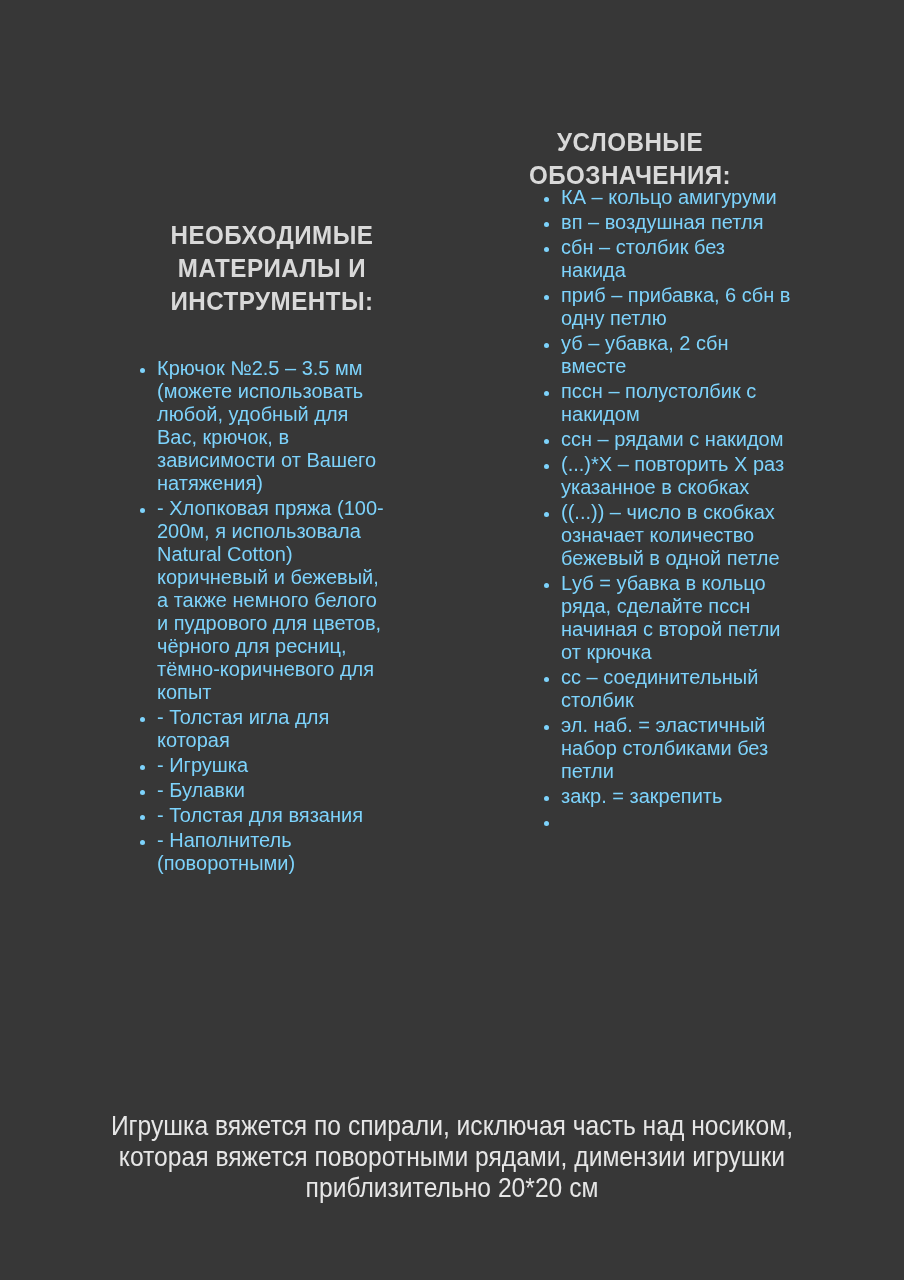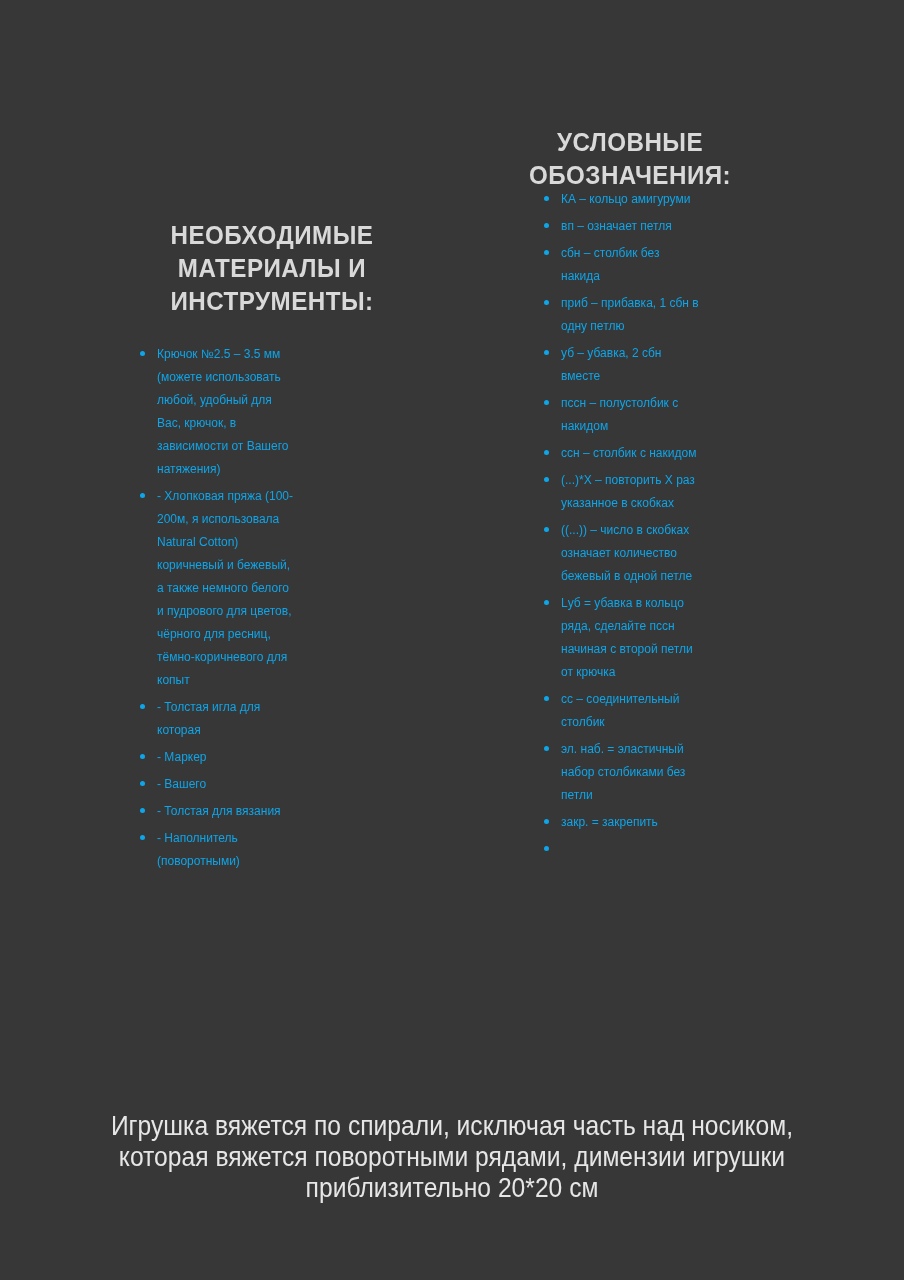--- a/index.html
+++ b/index.html
@@ -41,36 +41,36 @@
     left: 82px;
     top: 197px;
     width: 380px;
   }
   
   .bullet-list {
     position: absolute;
     margin: 0;
     padding: 0 0 0 19px;
     list-style: disc outside;
-    color: #0ea5e9;
-    font-size: 12px;
+    color: #7dd3fc;
+    font-size: 20px;
     line-height: 23px;
   }
   .bullet-list li {
     white-space: pre-line;
     margin: 0 0 2px 0;
     min-height: 23px;
     padding-left: 1px;
   }
   .bullet-list li::marker {
     font-size: 15px;
   }
   .materials-list {
     left: 137px;
-    top: 341px;
+    top: 357px;
     width: 250px;
   }
   .legend-list {
     left: 541px;
     top: 186px;
     width: 252px;
   }
   
   .footer-note {
     position: absolute;
@@ -112,49 +112,49 @@
 коричневый и бежевый,
 а также немного белого
 и пудрового для цветов,
 чёрного для ресниц,
 тёмно-коричневого для
 копыт</li>
 
       <li>- Толстая игла для
 которая</li>
 
-      <li>- Маркер</li>
+      <li>- Игрушка</li>
 
-      <li>- Вашего</li>
+      <li>- Булавки</li>
 
       <li>- Толстая для вязания</li>
 
       <li>- Наполнитель
 (поворотными)</li>
     </ul>
 
   <ul class="bullet-list legend-list">
 
       <li>КА – кольцо амигуруми</li>
 
-      <li>вп – означает петля</li>
+      <li>вп – воздушная петля</li>
 
       <li>сбн – столбик без
 накида</li>
 
-      <li>приб – прибавка, 1 сбн в
+      <li>приб – прибавка, 6 сбн в
 одну петлю</li>
 
       <li>уб – убавка, 2 сбн
 вместе</li>
 
       <li>пссн – полустолбик с
 накидом</li>
 
-      <li>ссн – столбик с накидом</li>
+      <li>ссн – рядами с накидом</li>
 
       <li>(...)*Х – повторить Х раз
 указанное в скобках</li>
 
       <li>((...)) – число в скобках
 означает количество
 бежевый в одной петле</li>
 
       <li>Lуб = убавка в кольцо
 ряда, сделайте пссн

